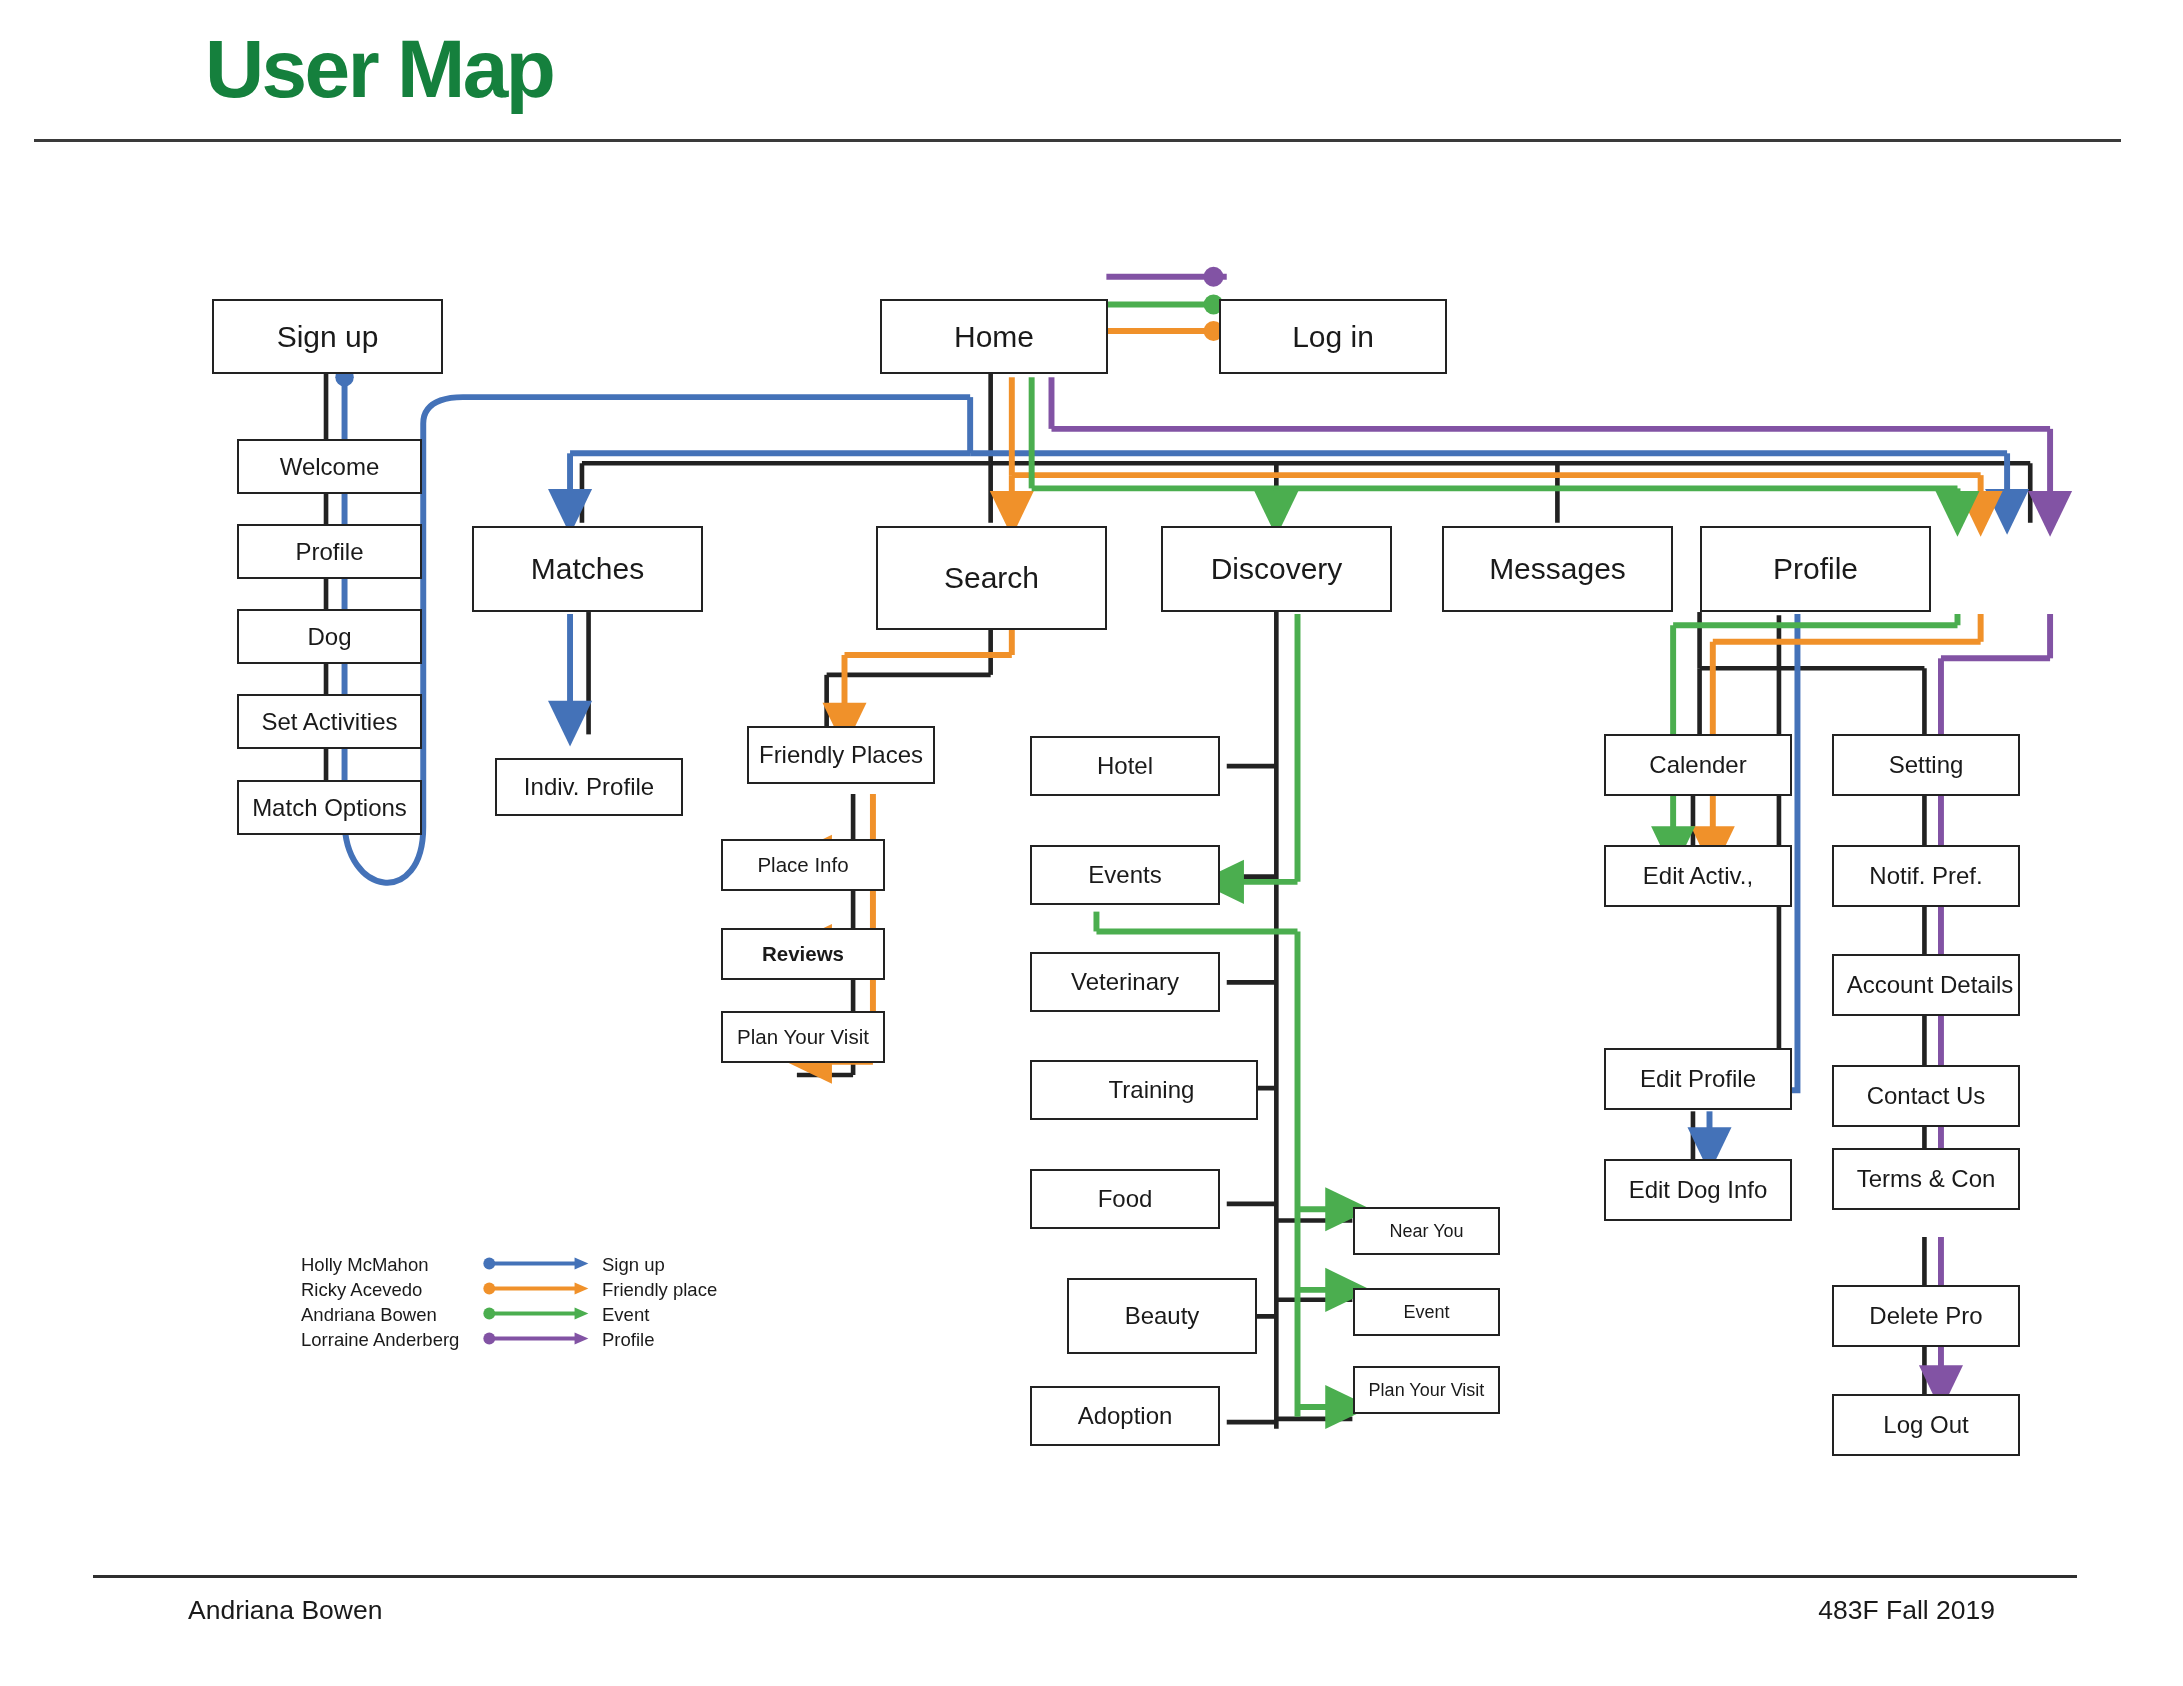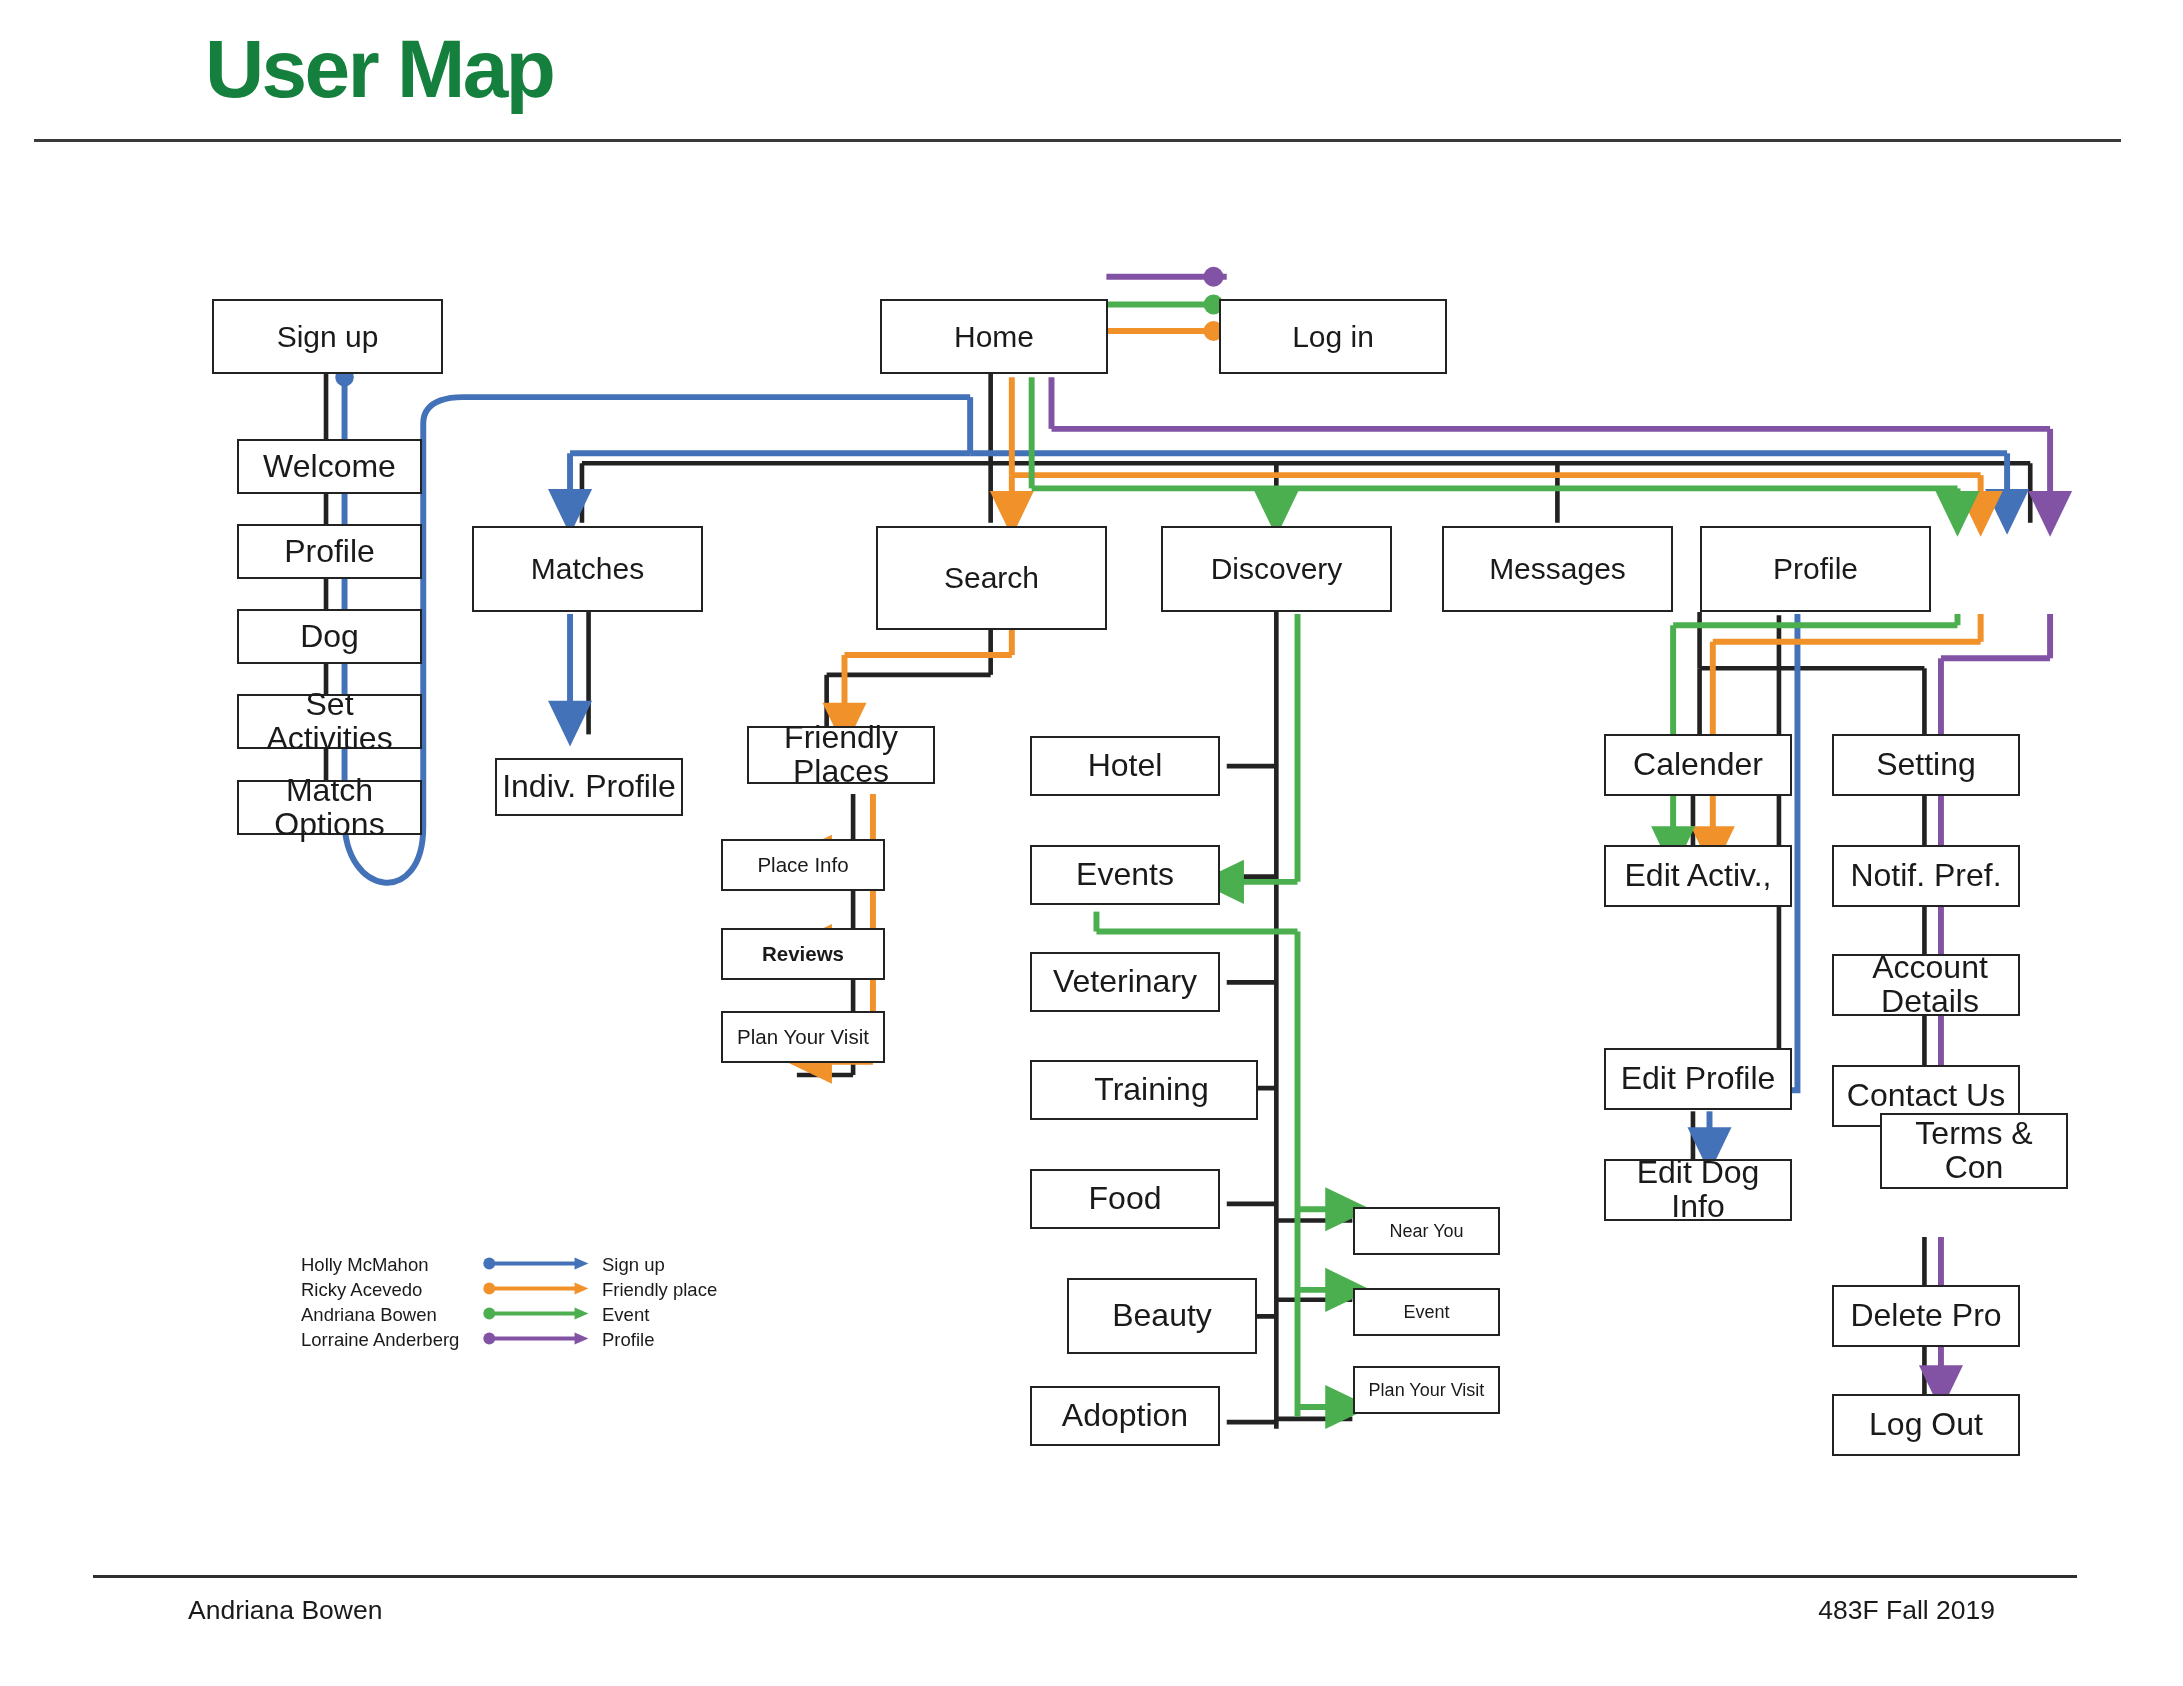--- a/index.html
+++ b/index.html
@@ -30,21 +30,21 @@
 
   
   .node{
     position:absolute; box-sizing:border-box;
     border:2.6px solid #222; background:#fff;
     display:flex; align-items:center; justify-content:center;
     text-align:center; line-height:1.05;
     z-index:6;
   }
   .node.lg{ font-size:30px; }
-  .node.md{ font-size:32px;text-align:center; }
+  .node.md{ font-size:24px;text-align:center; }
   .node.sm{ font-size:20.5px; }
   .node.xs{ font-size:18px; }
 
   
   #wires{ position:absolute; left:0; top:0; width:2183px; height:1687px; z-index:2; }
   #wires-top{ position:absolute; left:0; top:0; width:2183px; height:1687px; z-index:8; pointer-events:none;}
 
   
   #legend{ position:absolute; left:301px; top:1253px; z-index:7; }
   .lg-row{ position:relative; height:25px; }
@@ -332,21 +332,21 @@
   </div>
 <div class="node md" style="left:1832px; top:845px; width:188px;  height:62px;">
     <span>Notif. Pref.</span>
   </div>
 <div class="node md" style="left:1832px; top:954px; width:188px;  height:62px;padding-left:8px;">
     <span>Account Details</span>
   </div>
 <div class="node md" style="left:1832px; top:1065px; width:188px;  height:62px;">
     <span>Contact Us</span>
   </div>
-<div class="node md" style="left:1832px; top:1113px; width:188px;  height:76px;margin-left:48px;">
+<div class="node md" style="left:1832px; top:1148px; width:188px;  height:62px;">
     <span>Terms &amp; Con</span>
   </div>
 <div class="node md" style="left:1832px; top:1285px; width:188px;  height:62px;">
     <span>Delete Pro</span>
   </div>
 <div class="node md" style="left:1832px; top:1394px; width:188px;  height:62px;">
     <span>Log Out</span>
   </div>
 
 <div id="legend">

